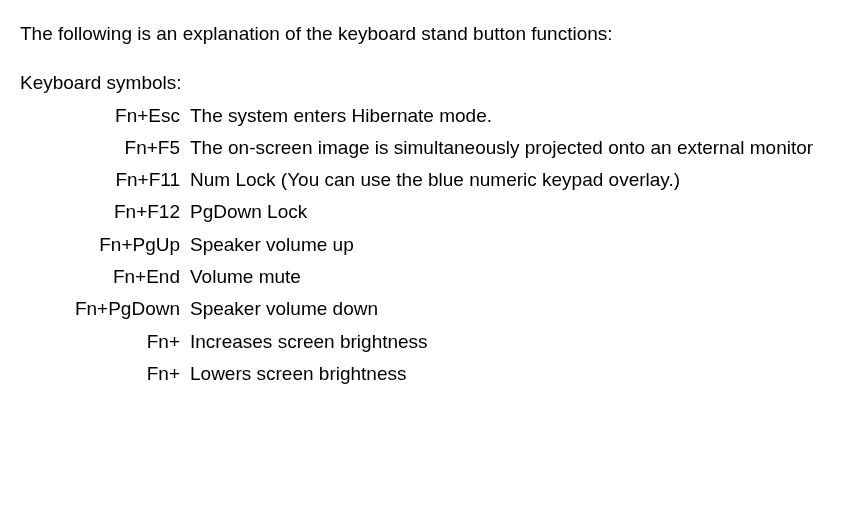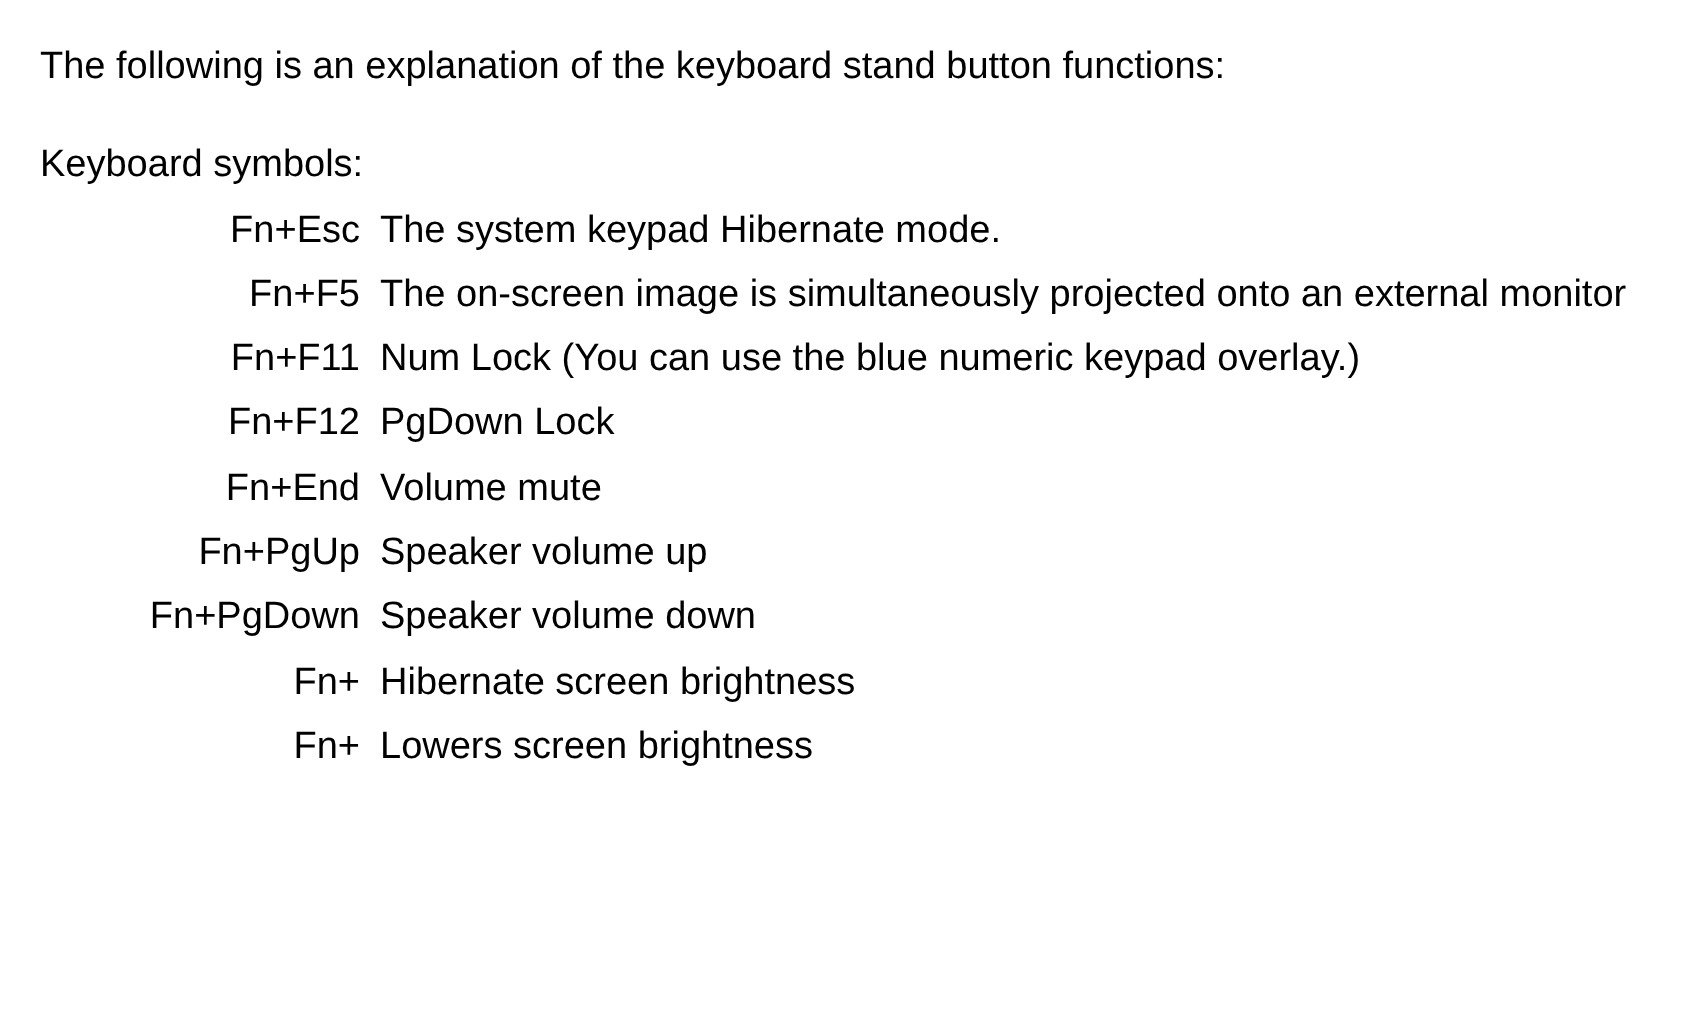--- a/index.html
+++ b/index.html
@@ -43,47 +43,47 @@
 </head>
 <body>
 
 <div class="intro">The following is an explanation of the keyboard stand button functions:</div>
 
 <div class="subtitle">Keyboard symbols:</div>
 
 <div class="table">
   <div class="row">
     <div class="key-cell">Fn+Esc</div>
-    <div class="desc-cell">The system keypad Hibernate mode.</div>
+    <div class="desc-cell">The system enters Hibernate mode.</div>
   </div>
   <div class="row">
     <div class="key-cell">Fn+F5</div>
     <div class="desc-cell">The on-screen image is simultaneously projected onto an external monitor</div>
   </div>
   <div class="row">
     <div class="key-cell">Fn+F11</div>
     <div class="desc-cell">Num Lock (You can use the blue numeric keypad overlay.)</div>
   </div>
   <div class="row">
     <div class="key-cell">Fn+F12</div>
     <div class="desc-cell">PgDown Lock</div>
   </div>
   <div class="row">
+    <div class="key-cell">Fn+PgUp</div>
+    <div class="desc-cell">Speaker volume up</div>
+  </div>
+  <div class="row">
     <div class="key-cell">Fn+End</div>
     <div class="desc-cell">Volume mute</div>
-  </div>
-  <div class="row">
-    <div class="key-cell">Fn+PgUp</div>
-    <div class="desc-cell">Speaker volume up</div>
   </div>
   <div class="row">
     <div class="key-cell">Fn+PgDown</div>
     <div class="desc-cell">Speaker volume down</div>
   </div>
   <div class="row">
     <div class="key-cell">Fn+</div>
-    <div class="desc-cell">Hibernate screen brightness</div>
+    <div class="desc-cell">Increases screen brightness</div>
   </div>
   <div class="row">
     <div class="key-cell">Fn+</div>
     <div class="desc-cell">Lowers screen brightness</div>
   </div>
 </div>
 
 </body></html>

